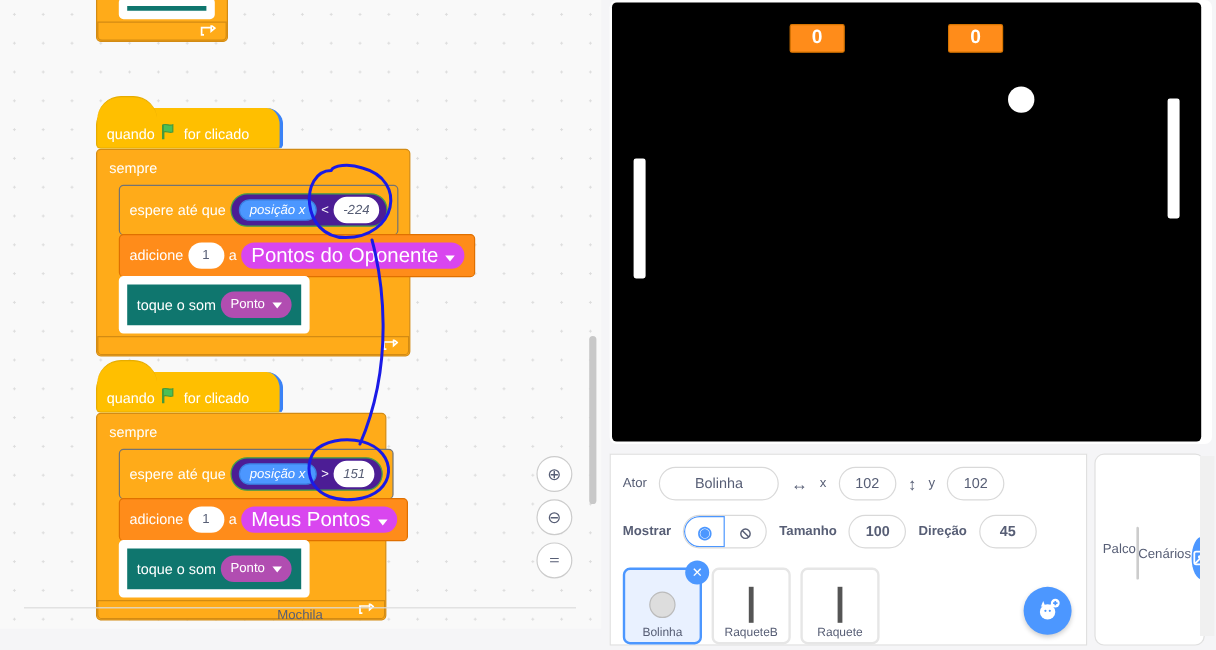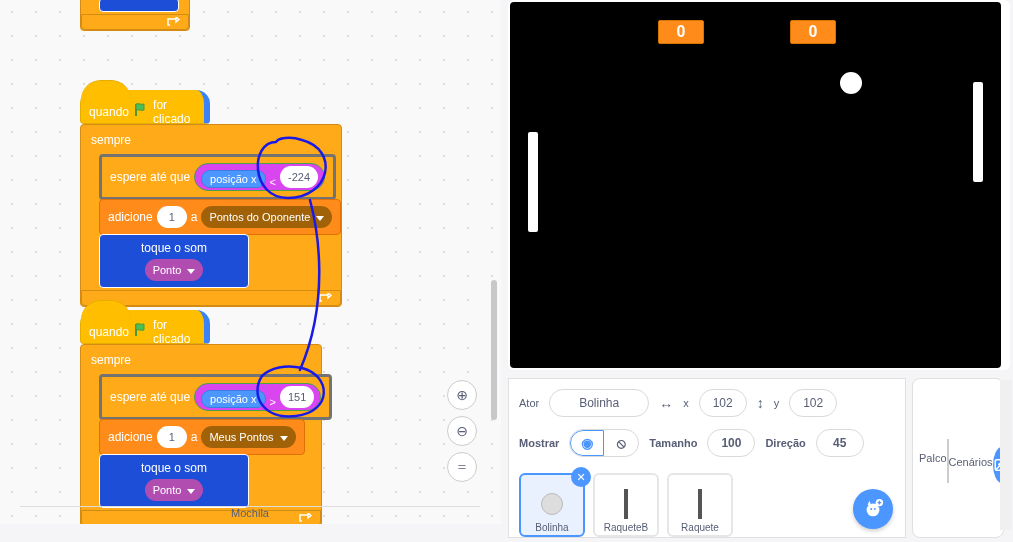--- a/index.html
+++ b/index.html
@@ -40,23 +40,23 @@
   .block-stack { position: absolute; font-size: 12px; color: #fff; }
   .stack0 { left: 80px; top: -10px; }
   .stack1 { left: 80px; top: 90px; }
   .stack2 { left: 80px; top: 310px; }
 
   
   .hat {
     position: relative;
     background: #ffbf00;
     height: 34px;
-    width: 130px;
+    width: 156px;
     border-left: 1px solid #e6ac00;
-    border-right: 6px solid #3b82f6;
+    border-right: 3px solid #3b82f6;
     border-bottom: 1px solid #e6ac00;
     border-radius: 14px 14px 4px 4px;
     padding: 10px 8px 0 8px;
     display: flex;
     align-items: center;
     gap: 4px;
   }
   .hat::before{
     content:"";
     position:absolute;
@@ -87,80 +87,80 @@
     background: #ffab19;
     height: 16px;
     border: 1px solid #d38b13;
     border-radius: 0 0 4px 4px;
     margin-left: -6px; margin-right: -6px;
   }
   .stack-foot svg { float:right; margin:2px 8px 0 0; }
 
   .stmt {
     background: #ffab19;
-    border: 3px solid #737373;
+    border: 1px solid #737373;
     border-radius: 4px;
     padding: 6px 8px;
     display: flex; align-items: center; gap: 4px;
     margin-top: -1px;
     min-width: 150px;
     width: fit-content;
     white-space: nowrap;
   }
   .stmt-data {
     background: #ff8c1a;
     border: 1px solid #e07000;
   }
   .stmt-sound {
-    background: #1d4ed8;
-    border: 1px solid #ffffff;
-    flex-direction: column;
+    background: #0f766e;
+    border: 7px solid #ffffff;
   }
   .input-pill {
     background: #fff;
     color: #575e75;
     border-radius: 12px;
     height: 22px;
     min-width: 30px;
     padding: 0 8px;
     display: inline-flex;
     align-items: center;
     justify-content: center;
     font-size: 11px;
   }
   .pill-var {
-    background: #a16207;
+    background: #d946ef;
     color: #fff;
     border-radius: 12px;
     height: 22px;
     padding: 0 8px;
     display: inline-flex;
     align-items: center;
     gap:4px;
-    font-size: 11px;
+    font-size: 17px;
   }
   .pill-var .dd::after{content:"";display:inline-block;border-left:4px solid transparent;border-right:4px solid transparent;border-top:5px solid #fff;margin-left:2px;}
   .pill-sound {
     background: #b14db1;
     color:#fff;
     border-radius: 12px;
     height:22px;padding:0 8px;
     display:inline-flex;align-items:center;gap:4px;
     font-size:11px;
   }
   .pill-sound .dd::after{content:"";display:inline-block;border-left:4px solid transparent;border-right:4px solid transparent;border-top:5px solid #fff;margin-left:2px;}
   .op-block {
-    background: #d946ef;
+    background: #4c1d95;
     border: 1px solid #46a346;
     border-radius: 14px;
     padding: 2px 6px 2px 6px;
     display: inline-flex;
-    align-items: flex-end;
+    align-items: center;
     gap: 4px;
     font-size: 11px;
+    font-style: italic;
   }
   .motion-reporter {
     background: #4c97ff;
     border: 1px solid #3a7fe0;
     border-radius: 12px;
     padding: 2px 8px;
     font-size: 11px;
     white-space: nowrap;
   }
   

